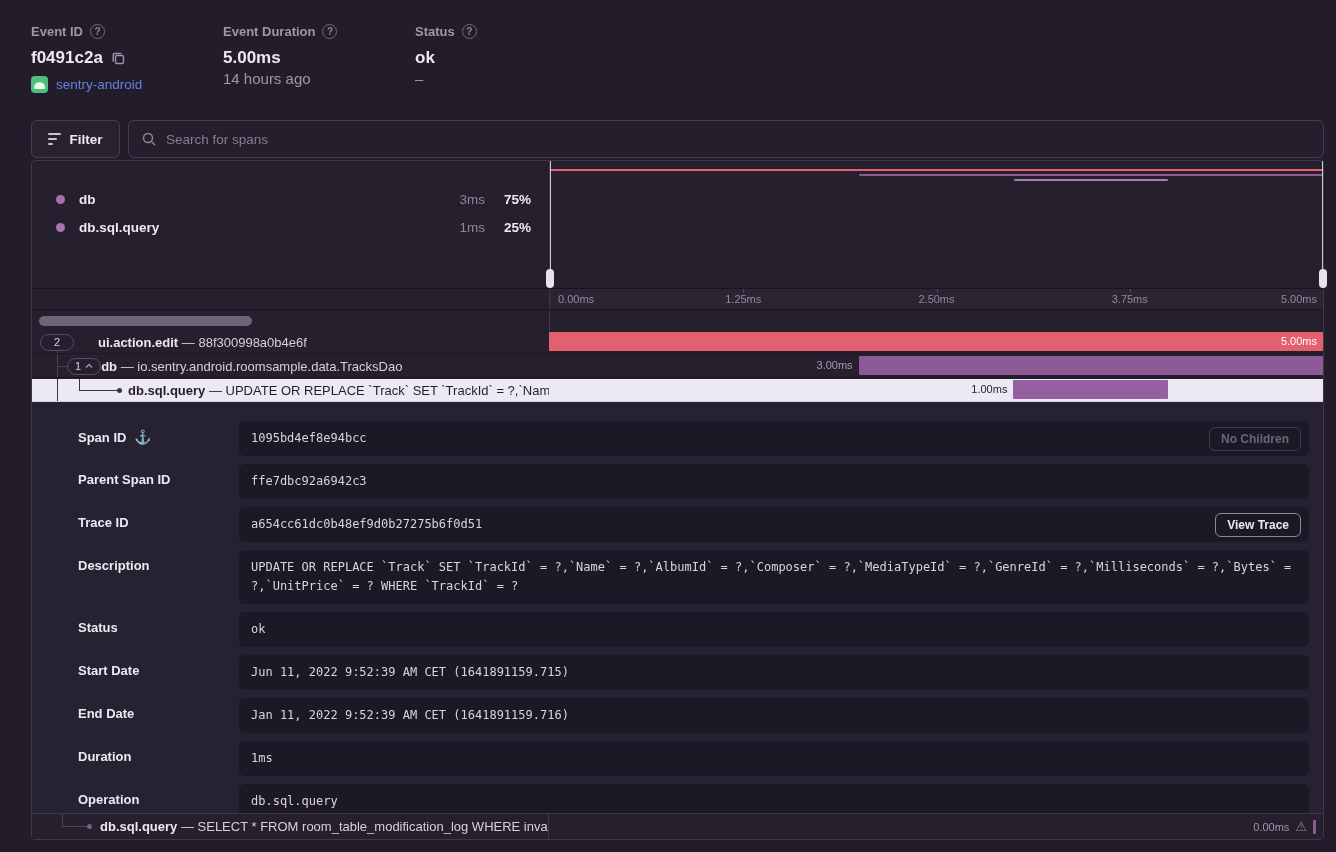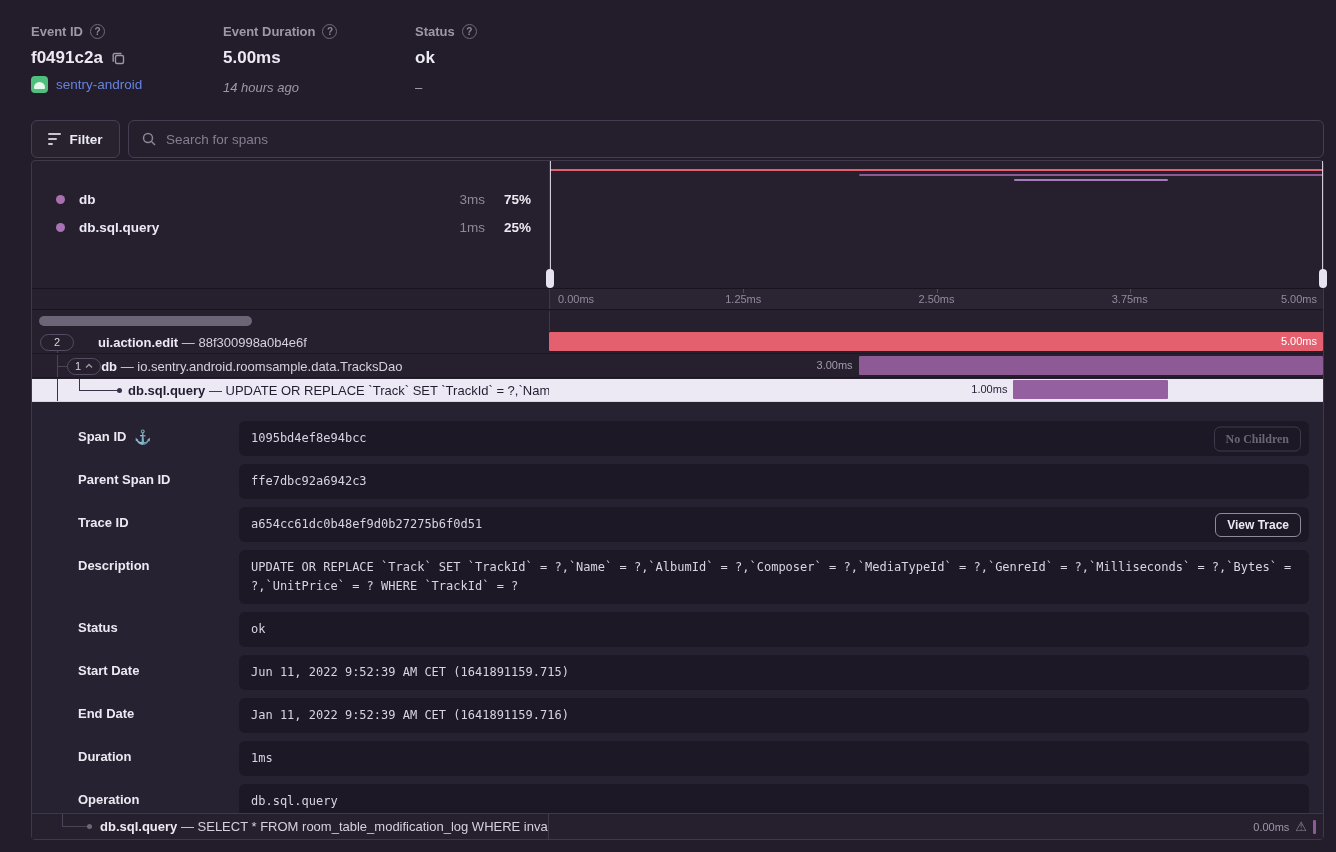--- a/index.html
+++ b/index.html
@@ -8,21 +8,21 @@
   .screen { position:relative; width:1336px; height:852px; }
 
   
   .hdr-col { position:absolute; top:24px; }
   .hdr-label { display:flex; align-items:center; gap:7px; color:#9d97a8;
     font-size:13px; font-weight:bold; }
   .help-icon { width:15px; height:15px; border:1px solid #6f6a7c; border-radius:50%;
     color:#8d8797; font-size:10px; line-height:13px; text-align:center; display:inline-block; }
   .hdr-value { margin-top:9px; color:#ece9f2; font-size:17px; font-weight:bold;
     display:flex; align-items:center; gap:8px; }
-  .hdr-sub { margin-top:12px; color:#9d97a8; font-size:13px;font-style:italic; }
+  .hdr-sub { margin-top:2px; color:#9d97a8; font-size:15px; }
   .copy-icon svg { display:block; }
   .project-row { margin-top:8px; display:flex; align-items:center; gap:8px; }
   .android-icon { width:17px; height:17px; background:#4fbf7c; border-radius:4px; position:relative; }
   .android-icon::after { content:""; position:absolute; left:3px; right:3px; bottom:4px;
     height:7px; background:#e9f6ee; border-radius:6px 6px 1px 1px; }
   .project-link { color:#6582dd; font-size:13.5px; }
 
   
   .filter-btn { position:absolute; left:31px; top:120px; width:89px; height:38px;
     background:#28222f; border:1px solid #453e52; border-radius:6px; color:#ece9f2;
@@ -98,29 +98,29 @@
   .bar-label { position:absolute; top:0; line-height:21px; font-size:11px; }
   .bar-label.inside { right:6px; color:#fff; }
   .bar-label.gray { color:#a29cae; }
   .bar-label.dark { color:#241d30; }
 
   
   .details { position:absolute; left:0; top:241px; width:100%; height:412px;
     background:#272231; padding:19px 14px 0 15px; }
   .d-row { position:relative; margin-bottom:8px; }
   .d-label { position:absolute; left:31px; top:8px; color:#ece9f2; font-size:13px;
-    font-weight:bold; display:flex; gap:8px; }
+    font-weight:bold; display:flex; align-items:center; gap:8px; }
   .anchor-icon { color:#8a8495; font-size:14px; font-weight:normal; cursor:pointer; }
   .d-value { margin-left:192px; background:#1d1825; border-radius:6px; padding:8px 12px;
     color:#d8d4e0; font-family:"DejaVu Sans Mono", monospace; font-size:12px;
     line-height:19px; min-height:30px; position:relative; }
   .d-btn { position:absolute; right:8px; top:50%; transform:translateY(-50%);
     border-radius:6px; padding:4px 11px; font-size:12px; font-weight:bold;
     font-family:"Liberation Sans",sans-serif; background:transparent; cursor:pointer; }
-  .d-btn.disabled { color:#6b6577; border:1px solid #403a4d; cursor:default;font-family:Liberation Serif, serif; }
+  .d-btn.disabled { color:#6b6577; border:1px solid #403a4d; cursor:default; }
   .d-btn.primary { color:#ece9f2; border:1px solid #8d8a99; }
 
   
   .footer-row { position:absolute; left:0; top:652px; width:100%; height:26px;
     border-top:1px solid #3f3849; display:flex; cursor:pointer; background:#251f2e; }
   .fr-left { position:relative; width:517px; overflow:hidden; white-space:nowrap;
     display:flex; align-items:center; border-right:1px solid #3f3849; }
   .fr-right { position:relative; flex:1; display:flex; align-items:center;
     justify-content:flex-end; gap:6px; padding-right:7px; }
   .fr-dur { color:#9d97a8; font-size:11px; }

